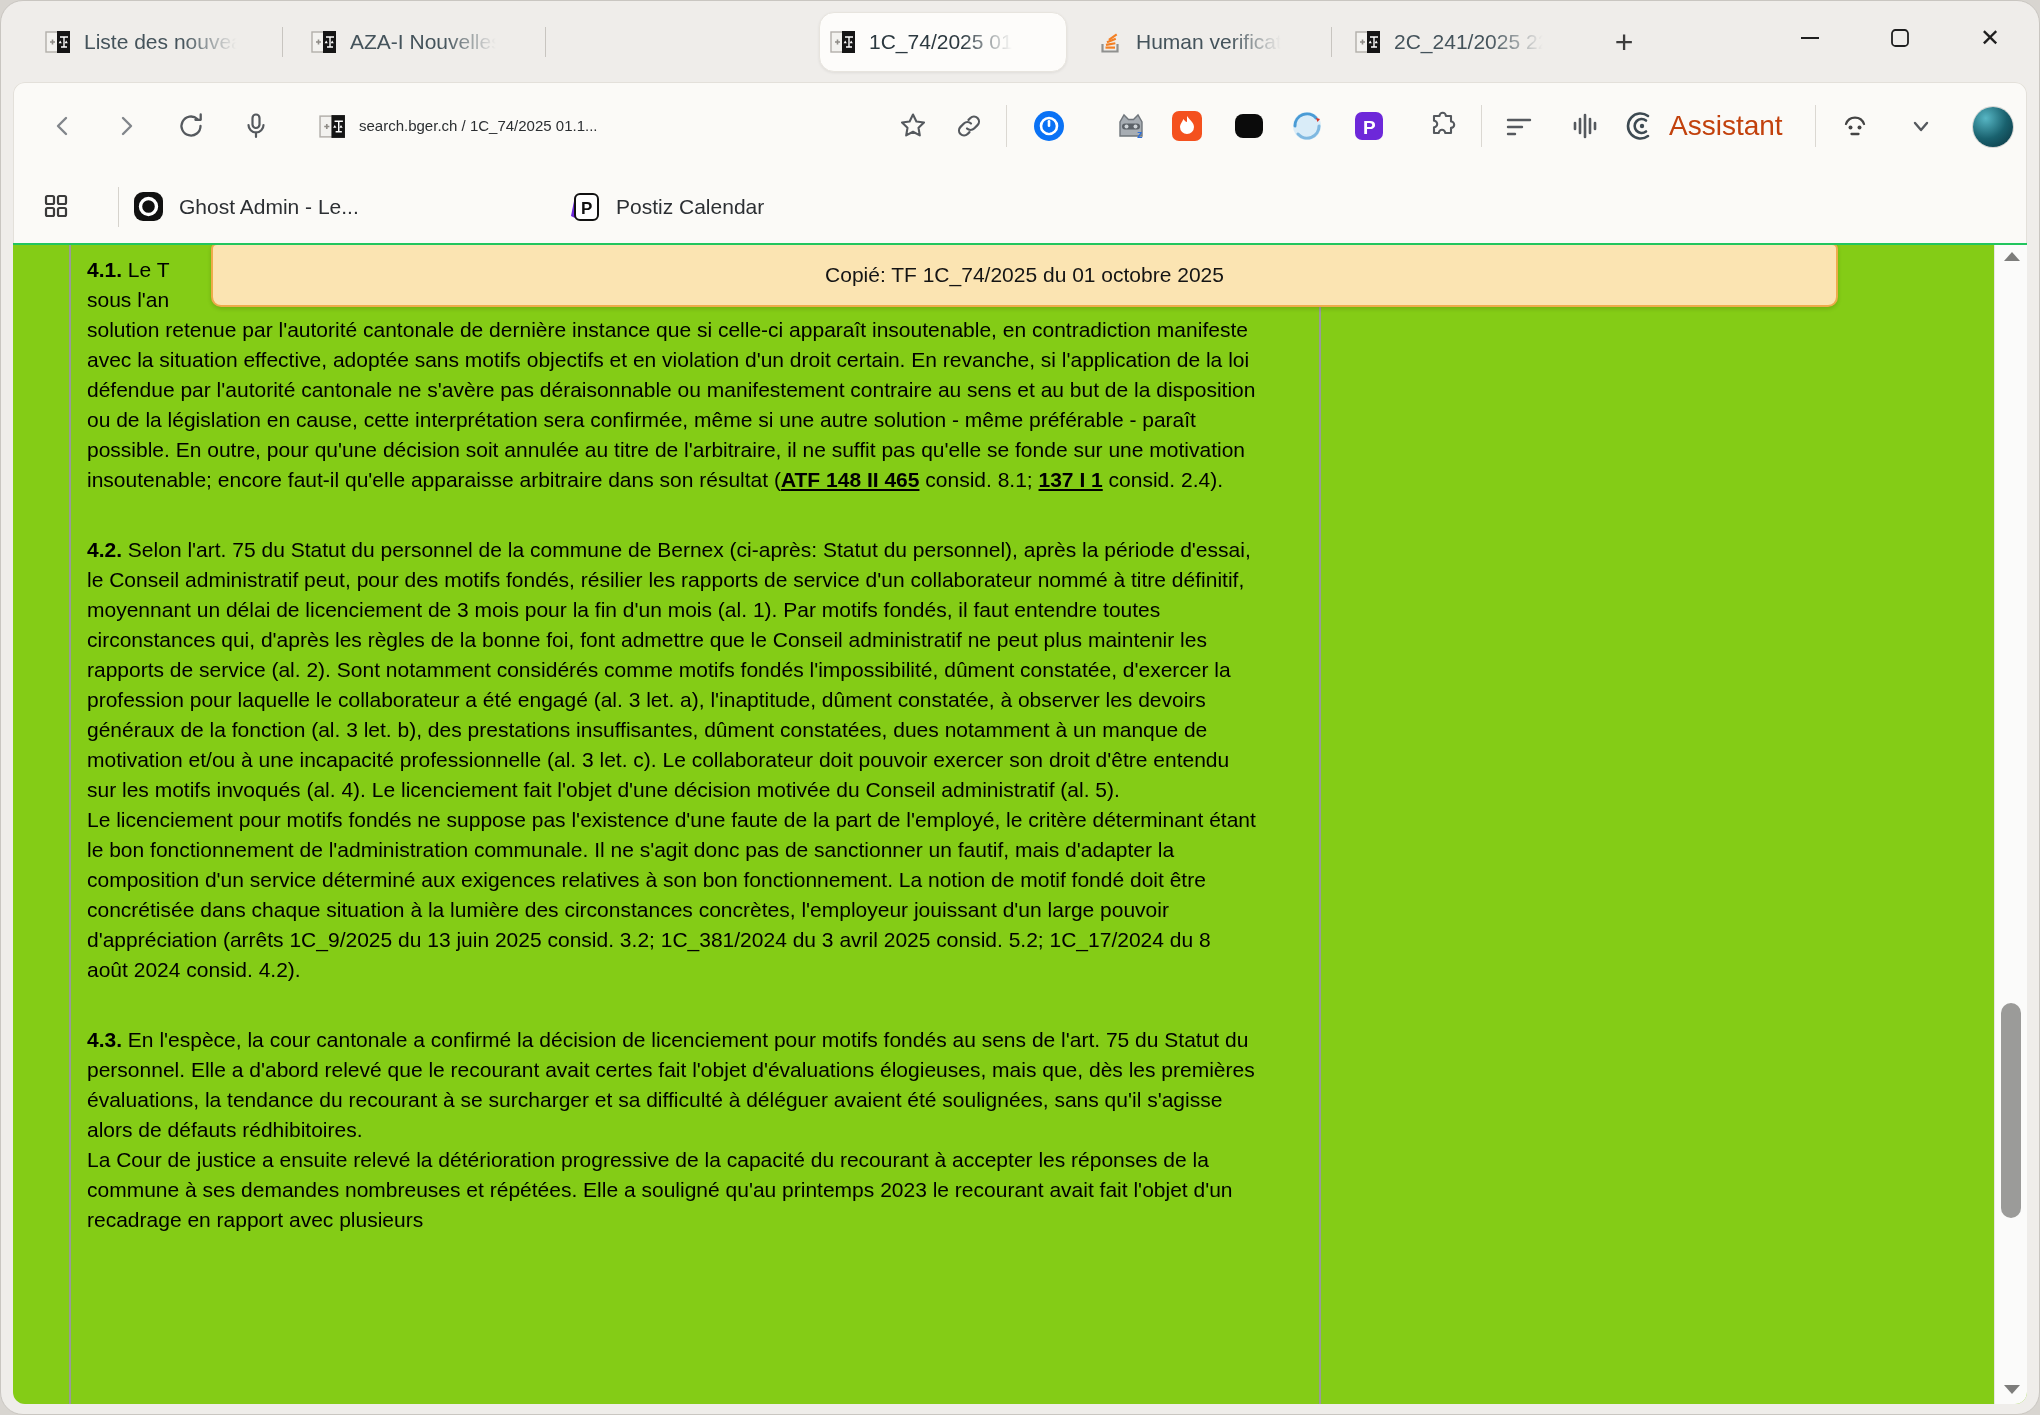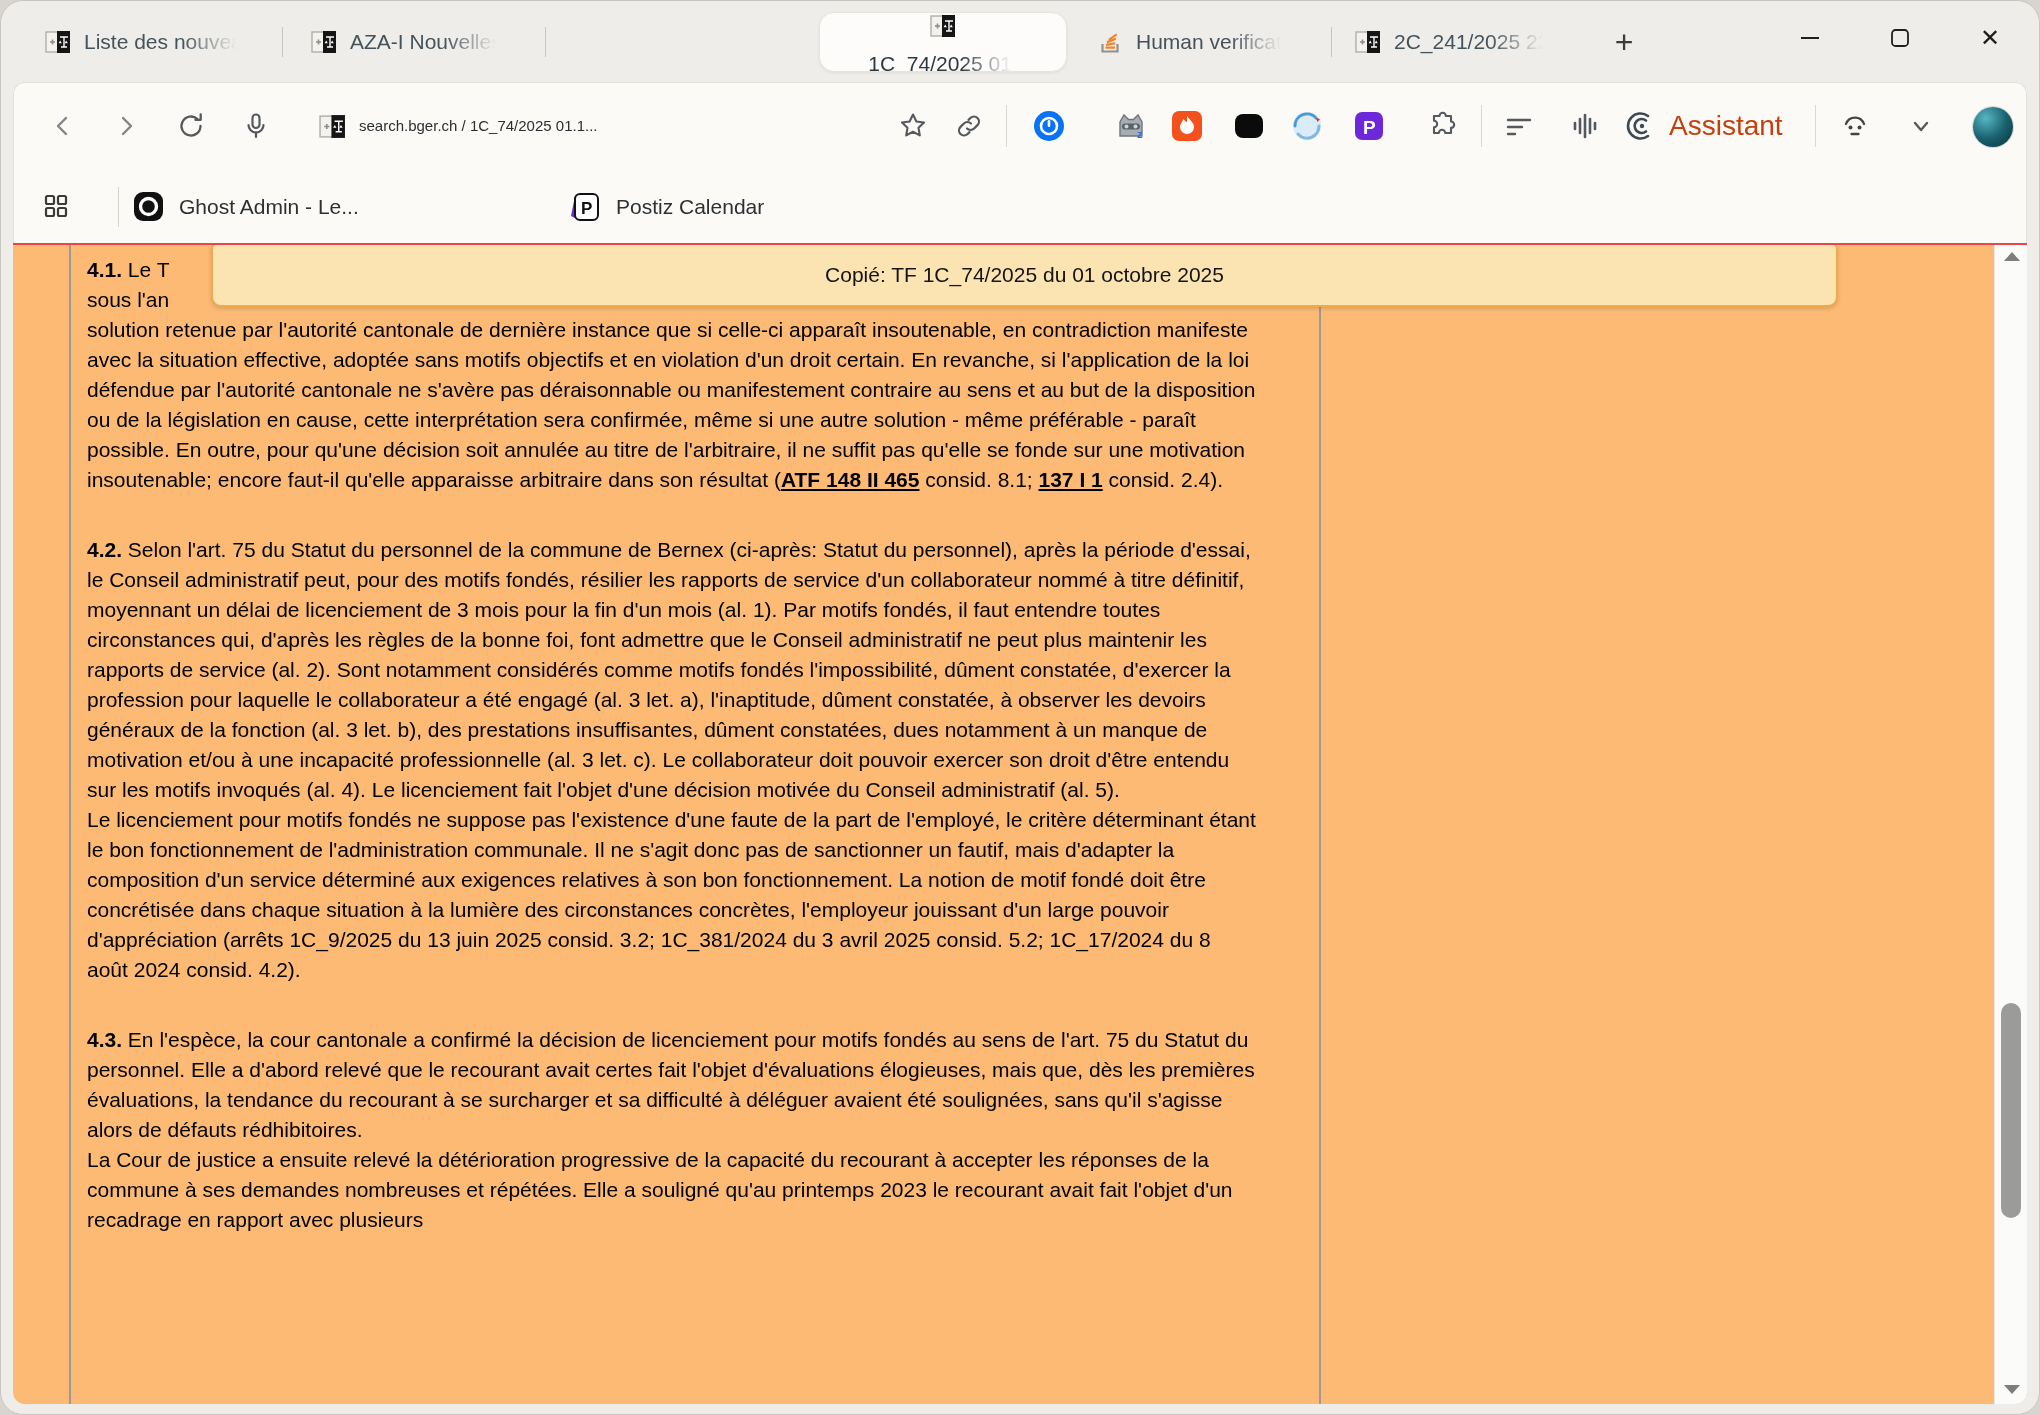--- a/index.html
+++ b/index.html
@@ -29,21 +29,20 @@
   .tab-label {
     overflow:hidden; white-space:nowrap; max-width:170px;
     -webkit-mask-image:linear-gradient(90deg,#000 62%,transparent 96%);
             mask-image:linear-gradient(90deg,#000 62%,transparent 96%);
   }
   .tab.active {
     top:11px; height:60px; background:#fdfcfa;
     border:1px solid #e7e4de; border-radius:15px;
     box-shadow:0 1px 3px rgba(0,0,0,.07);
     color:#2c3940;
-    flex-direction:column;
   }
   .tab-sep { position:absolute; top:26px; width:1px; height:30px; background:#c8c5c0; }
   .newtab-btn {
     position:absolute; left:1600px; top:18px; width:46px; height:46px;
     font-size:32px; color:#3c3c3c; display:flex; align-items:center; justify-content:center;
     border-radius:8px;
   }
   .win-btn {
     position:absolute; top:12px; width:54px; height:50px;
     display:flex; align-items:center; justify-content:center; color:#1f1f1f;
@@ -78,21 +77,21 @@
 
   
   .bm-row { position:absolute; top:88px; left:0; right:0; height:73px; }
   .bm-item { position:absolute; top:0; height:73px; display:flex; align-items:center; gap:15px;
     font-size:21px; color:#2c2f33; }
   .bm-div { position:absolute; left:105px; top:17px; width:1px; height:40px; background:#d6d3cd; }
 
   
   .content {
     position:absolute; top:161px; left:0; right:0; bottom:0;
-    background:#fdba74; border-top:2px solid #ef4444; overflow:hidden;
+    background:#84cc16; border-top:2px solid #22c55e; overflow:hidden;
   }
   .vline { position:absolute; top:0; bottom:0; width:2px; background:#9a9a98; }
   .doc {
     position:absolute; left:74px; top:10px; width:1170px;
     font-size:21px; line-height:30px; color:#000;
     text-align:left;
   }
   .para { margin:0; }
   .para.spaced { margin-top:40px; }
   .para .b { font-weight:bold; }

